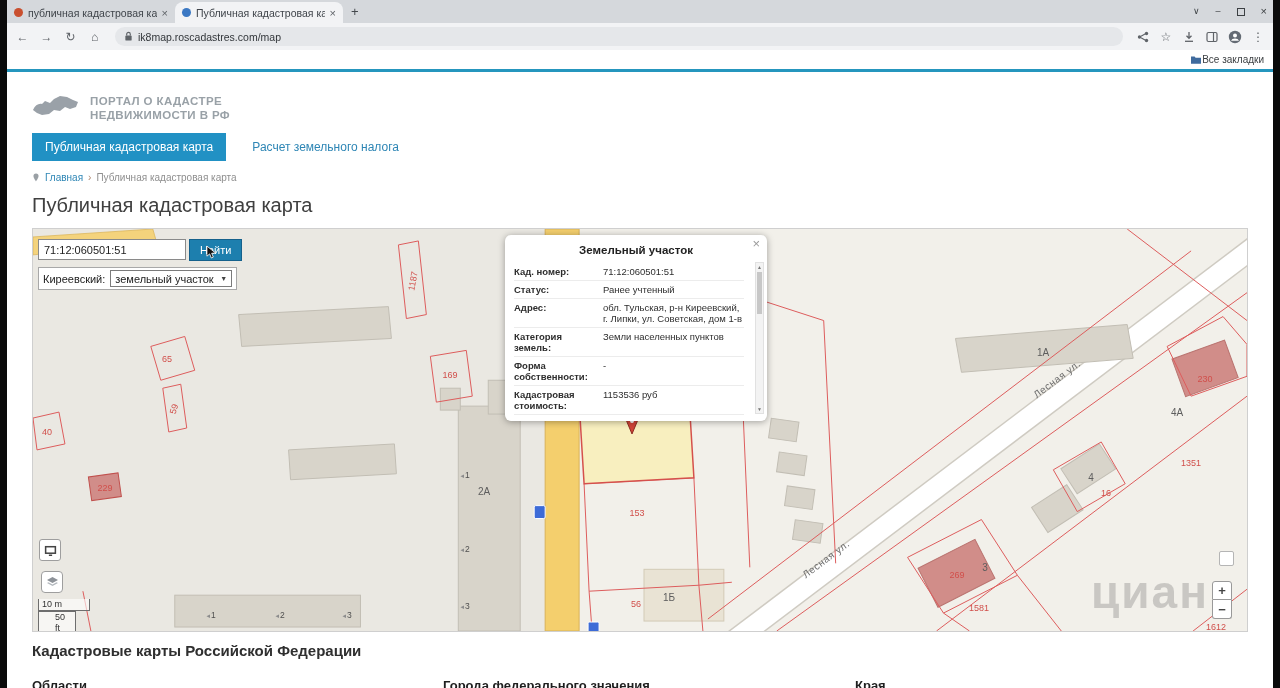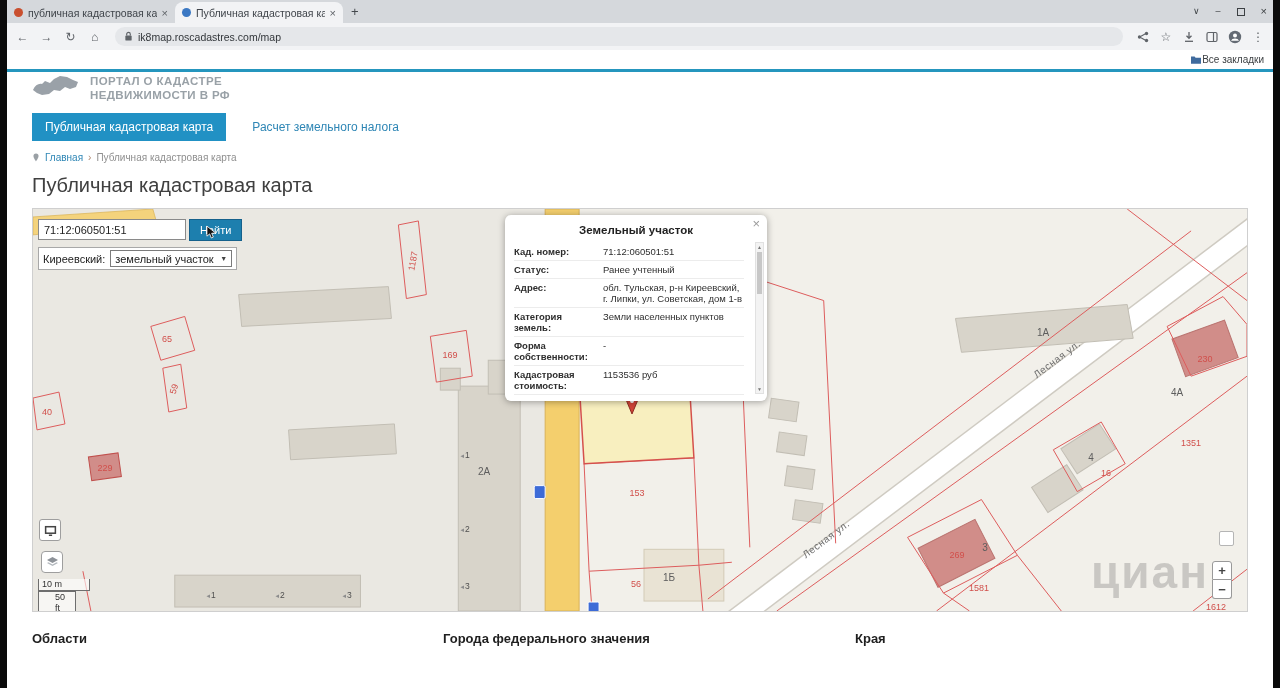--- a/index.html
+++ b/index.html
@@ -30,21 +30,21 @@
   .tool-ico { width:14px; height:14px; display:flex; align-items:center; justify-content:center; color:#5f6368; font-size:12px; }
 
   
   .bookmarksbar { height:19px; background:#fff; display:flex; align-items:center; justify-content:flex-end; padding-right:9px; flex:none; }
   .bm-label { font-size:10px; color:#3c4043; }
   .blue-line { height:3px; background:#2596be; flex:none; }
 
   
   .site { flex:1; background:#fff; overflow:hidden; }
   .content { margin:0 25px; position:relative; }
-  .site-header { padding-top:1px; display:flex; align-items:center; gap:10px; }
+  .site-header { padding-top:21px; display:flex; align-items:center; gap:10px; }
   .logo-text { font-size:11.5px; font-weight:bold; color:#99a1a7; line-height:14px; letter-spacing:0.4px; }
   .site-tabs { margin-top:10px; display:flex; align-items:center; }
   .stab-active { background:#2191c4; color:#fff; font-size:12px; padding:7px 13px; cursor:default; }
   .stab-link { color:#2e86b5; font-size:12px; margin-left:26px; }
   .breadcrumb { margin-top:11px; display:flex; align-items:center; gap:5px; font-size:10px; }
   .bc-home { color:#2e86b5; }
   .bc-sep { color:#b0876f; font-size:10px; }
   .bc-cur { color:#8f8f8f; }
   .page-title { margin-top:11px; font-size:20px; font-weight:400; color:#404040; }
 
@@ -386,20 +386,21 @@
           <div class="scale-line scale-m">10 m</div>
           <div class="scale-line scale-ft">50 ft</div>
         </div>
         <div class="attr-btn"></div>
         <div class="zoom-ctl">
           <div class="zoom-btn zoom-in">+</div>
           <div class="zoom-btn zoom-out">−</div>
         </div>
       </div>
 
+      <div class="footer-title">Кадастровые карты Российской Федерации</div>
       <div class="footer-cols">
         <span class="fcol fcol-0">Области</span>
         <span class="fcol fcol-1">Города федерального значения</span>
         <span class="fcol fcol-2">Края</span>
       </div>
 
     </div>
   </div>
 </div>
 

